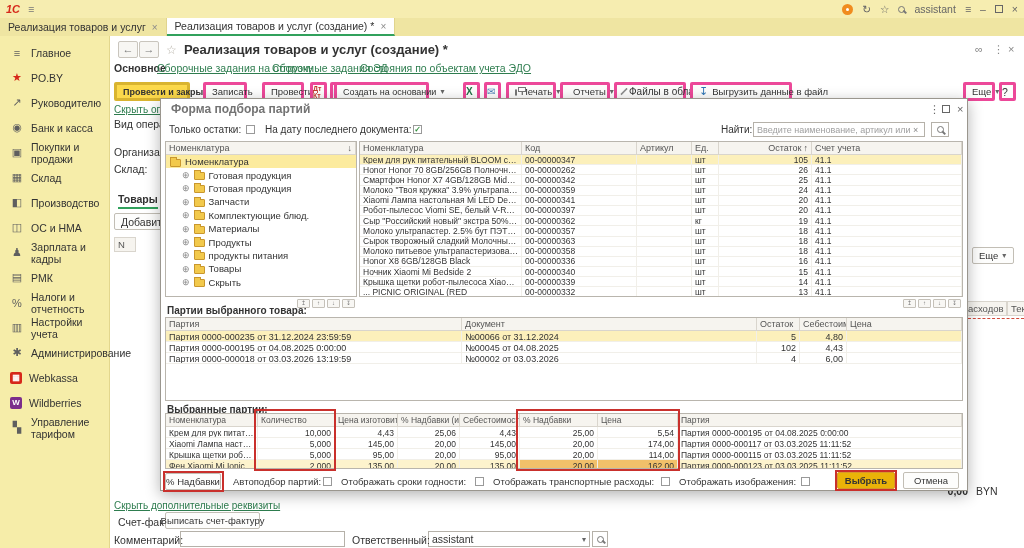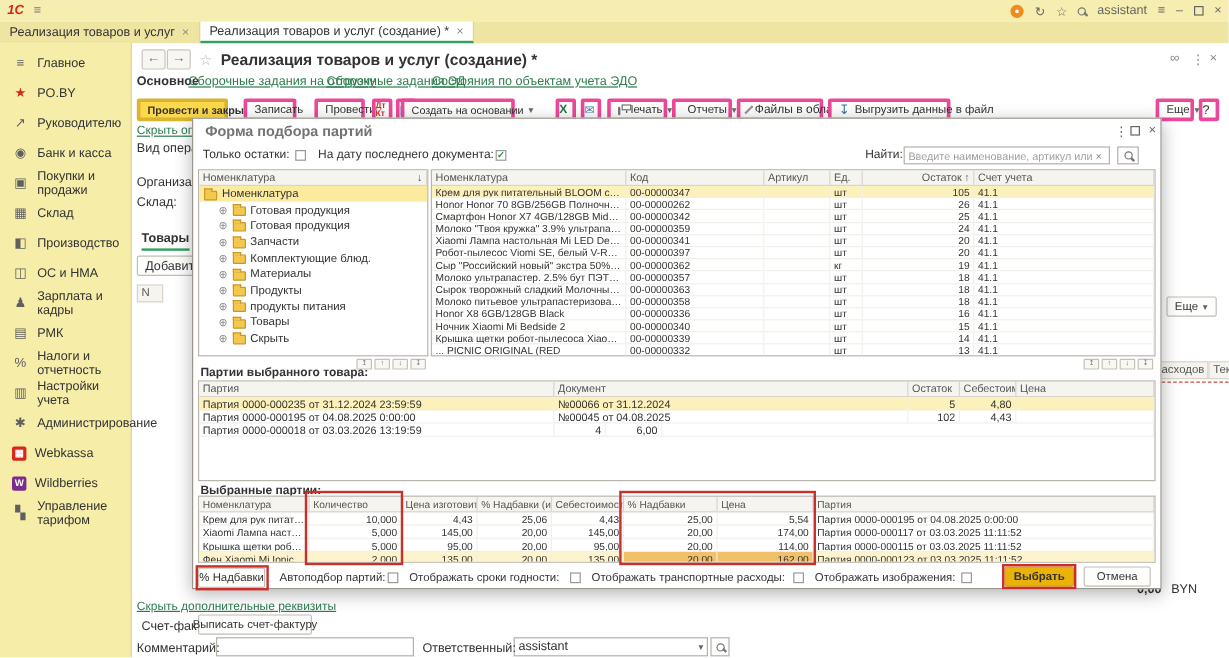--- a/index.html
+++ b/index.html
@@ -551,20 +551,21 @@
           <div class="trow">
             <div class="b-batch">Партия 0000-000195 от 04.08.2025 0:00:00</div>
             <div class="b-doc">№00045 от 04.08.2025</div>
             <div class="b-qty num">102</div>
             <div class="b-cost num">4,43</div>
             <div class="b-price num"></div>
           </div>
 
           <div class="trow">
             <div class="b-batch">Партия 0000-000018 от 03.03.2026 13:19:59</div>
+            <div class="b-doc">№00002 от 03.03.2026</div>
             <div class="b-qty num">4</div>
             <div class="b-cost num">6,00</div>
             <div class="b-price num"></div>
           </div>
         </div>
     </div>
 
     <div class="sec-label" style="left:6px;top:305px">Выбранные партии:</div>
     <div class="pane sel-t" style="left:4px;top:314px;width:798px;height:56px">
       <div class="thead" style="font-size:8.5px">

